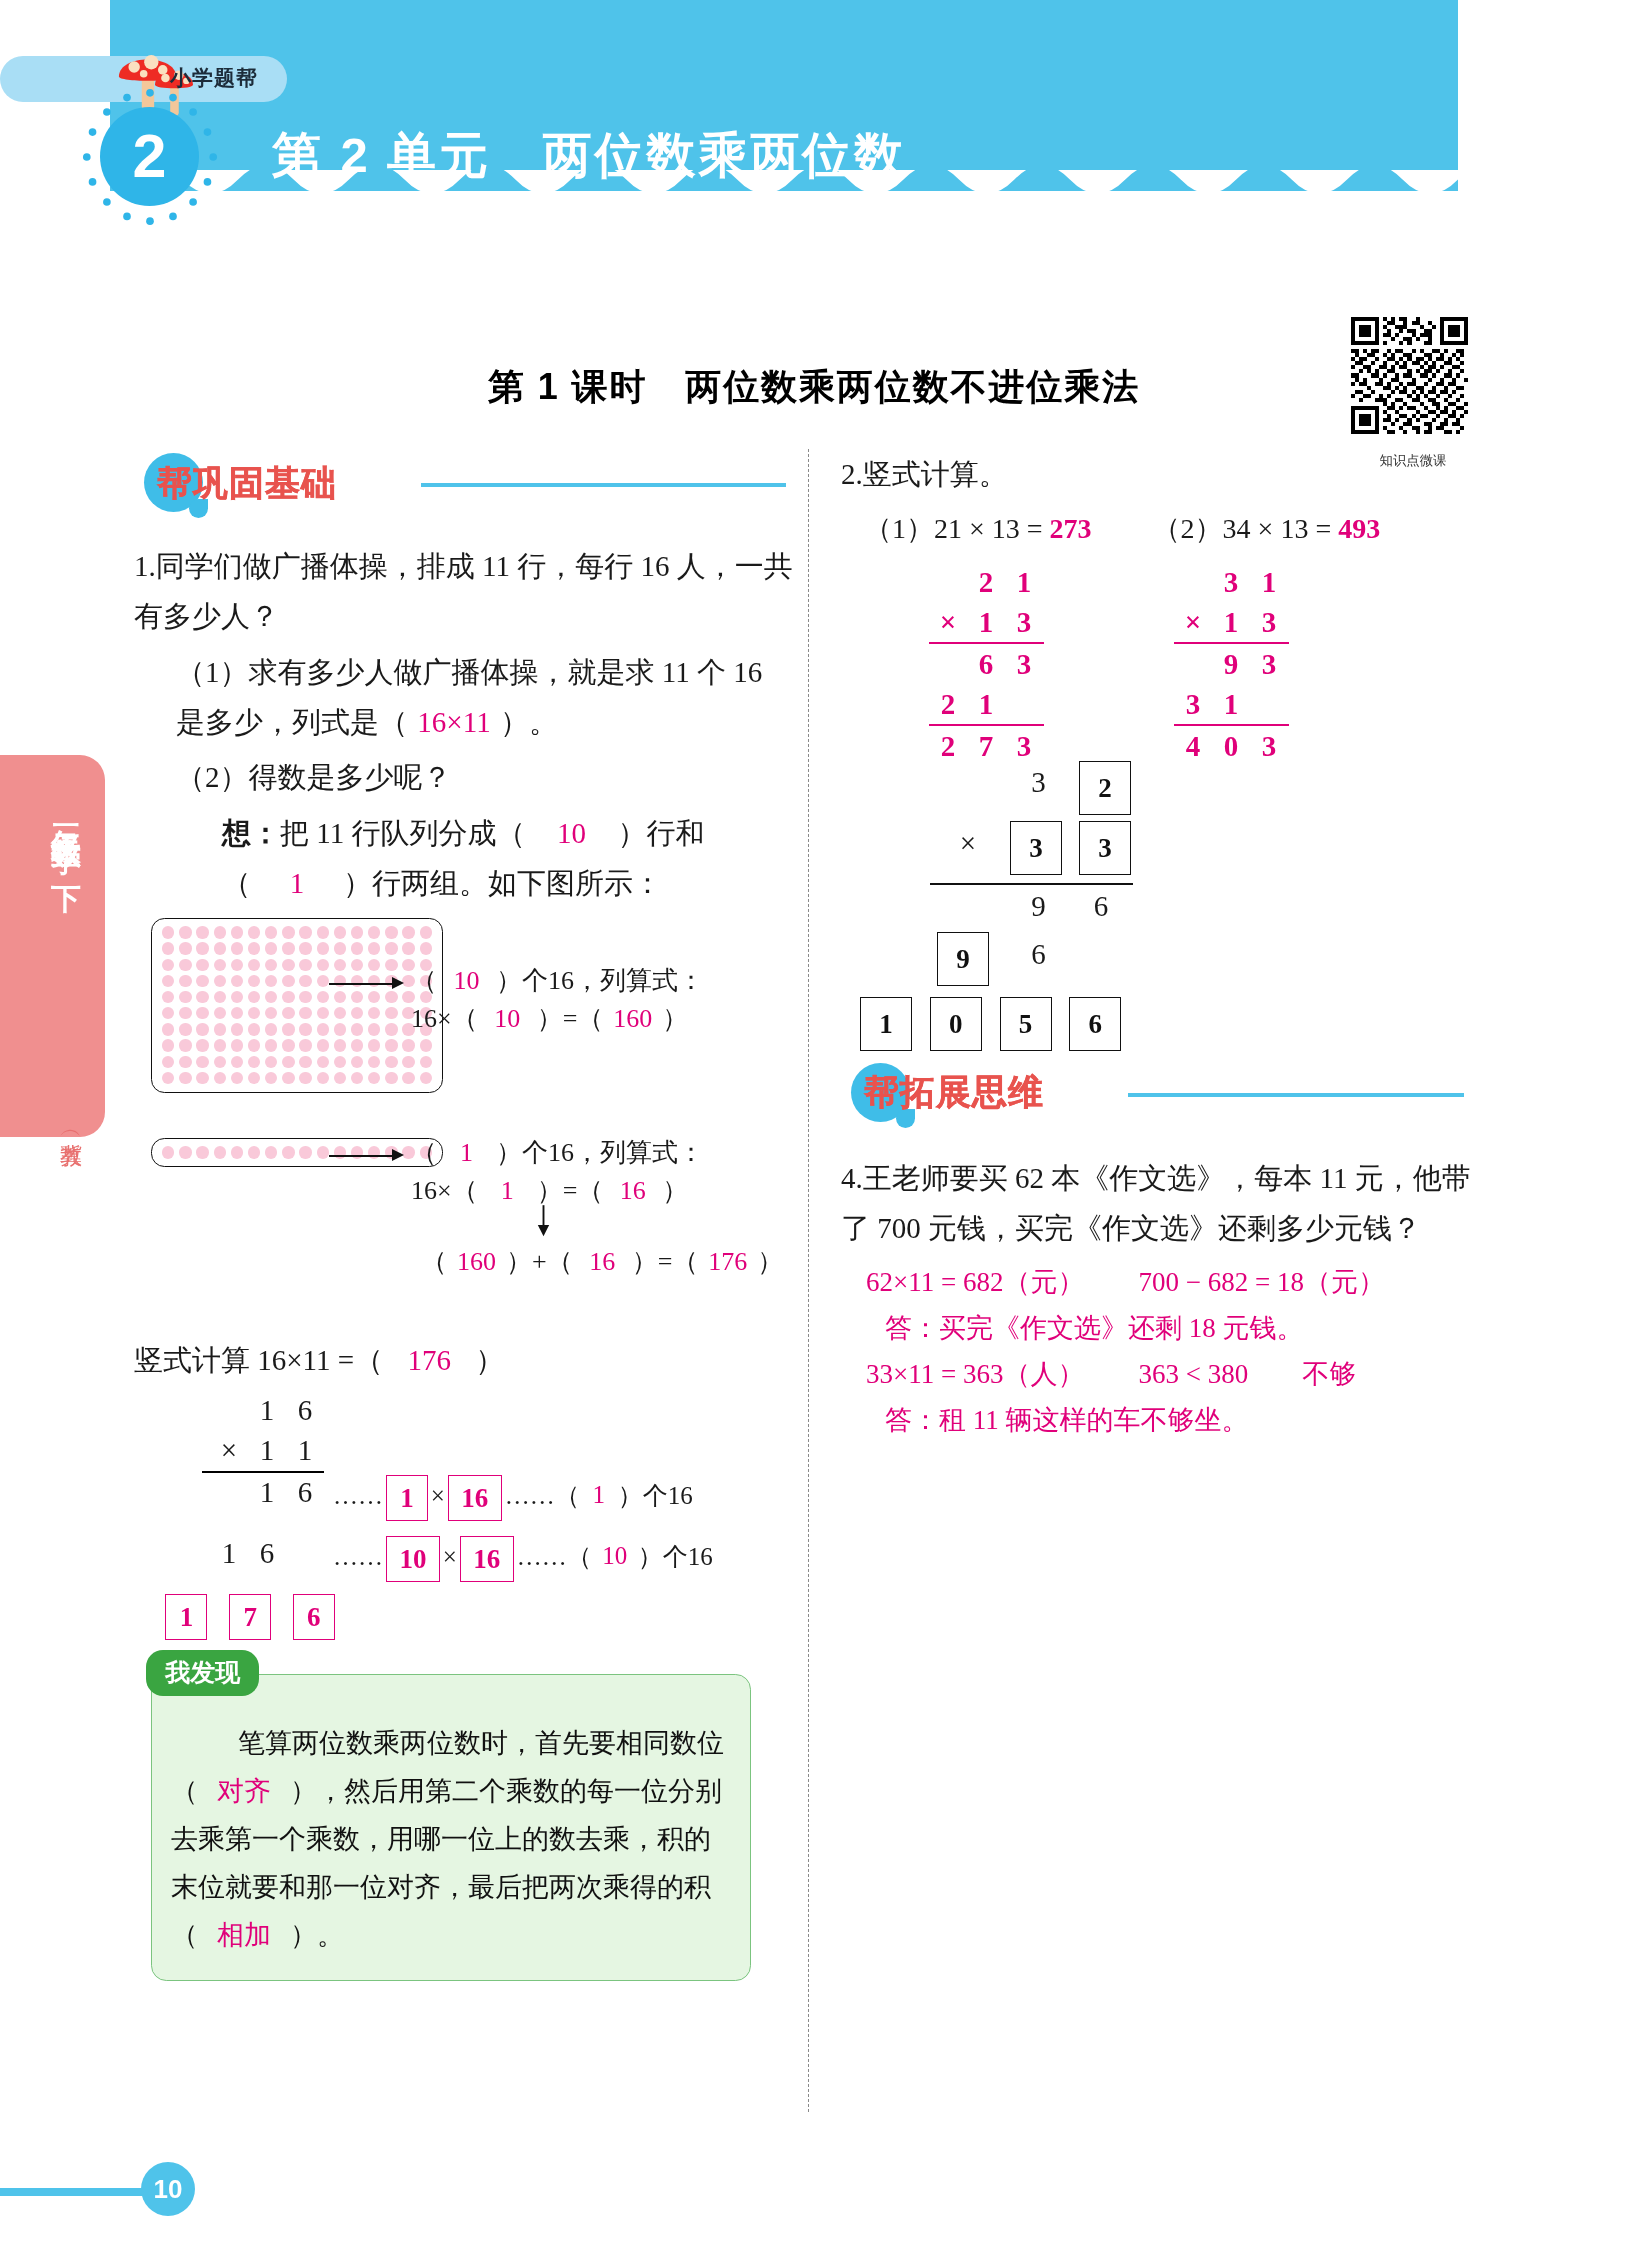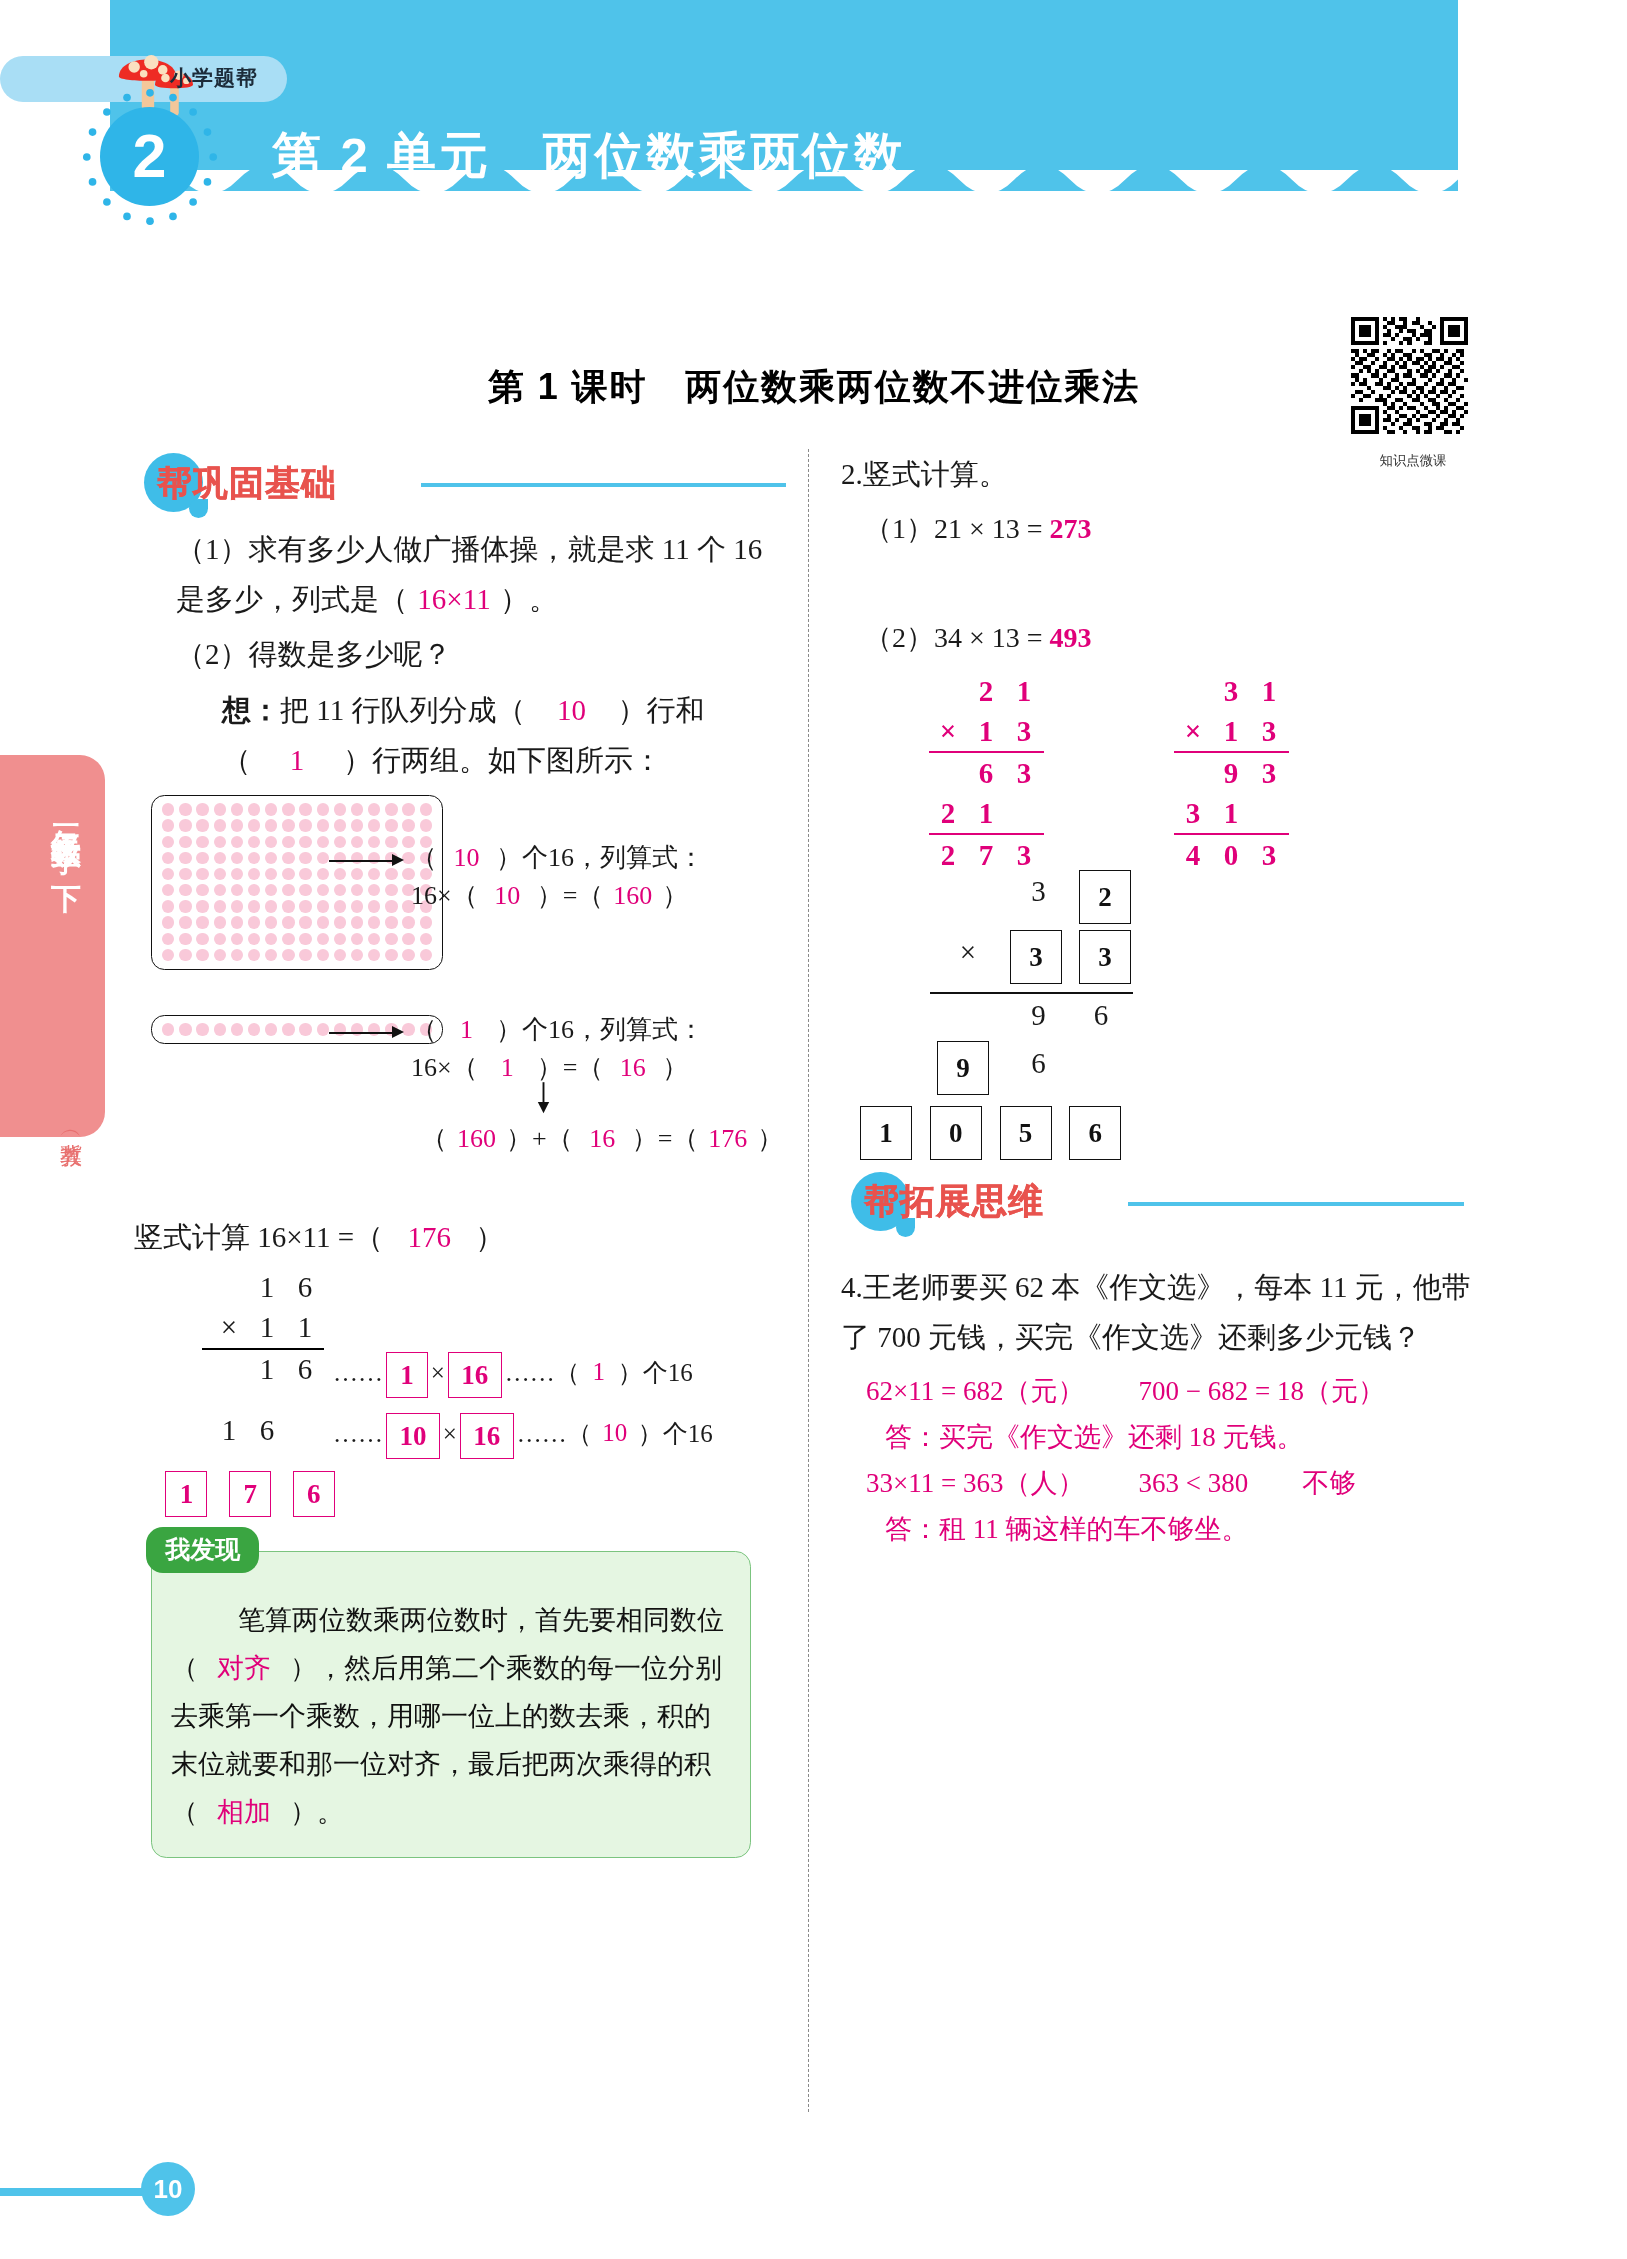--- a/index.html
+++ b/index.html
@@ -479,20 +479,23 @@
 
 <div id="col-left">
 
   <div class="section-head">
     <div class="bubble"></div>
     <div class="bubble-tail"></div>
     <div class="head-text">帮巩固基础</div>
     <div class="head-rule"></div>
   </div>
 
+  <div class="q" style="margin-top:23px;">
+    <span>1.</span><span>同学们做广播体操，排成 11 行，每行 16 人，一共有多少人？</span>
+  </div>
 
   <div class="q indent1">
     <span>（1）</span><span>求有多少人做广播体操，就是求 11 个 16 是多少，列式是（</span><span class="blank">16×11</span><span>）。</span>
   </div>
 
   <div class="q indent1">
     <span>（2）</span><span>得数是多少呢？</span>
   </div>
 
   <div class="q indent2">
@@ -787,21 +790,21 @@
     </div>
   </div>
 </div>
 
 <div id="col-right">
 
   <div class="q" style="margin-top:0;">
     <span>2.</span><span>竖式计算。</span>
   </div>
 
-  <div style="display:flex;gap:61px;padding-left:23px;flex-direction:column;">
+  <div style="display:flex;gap:61px;padding-left:23px;">
     <div class="sub">
       <span>（1）</span><span>21 × 13 =</span>
       <span class="ans" style="font-weight:bold;">273</span>
     </div>
     <div class="sub">
       <span>（2）</span><span>34 × 13 =</span>
       <span class="ans" style="font-weight:bold;">493</span>
     </div>
   </div>
 

